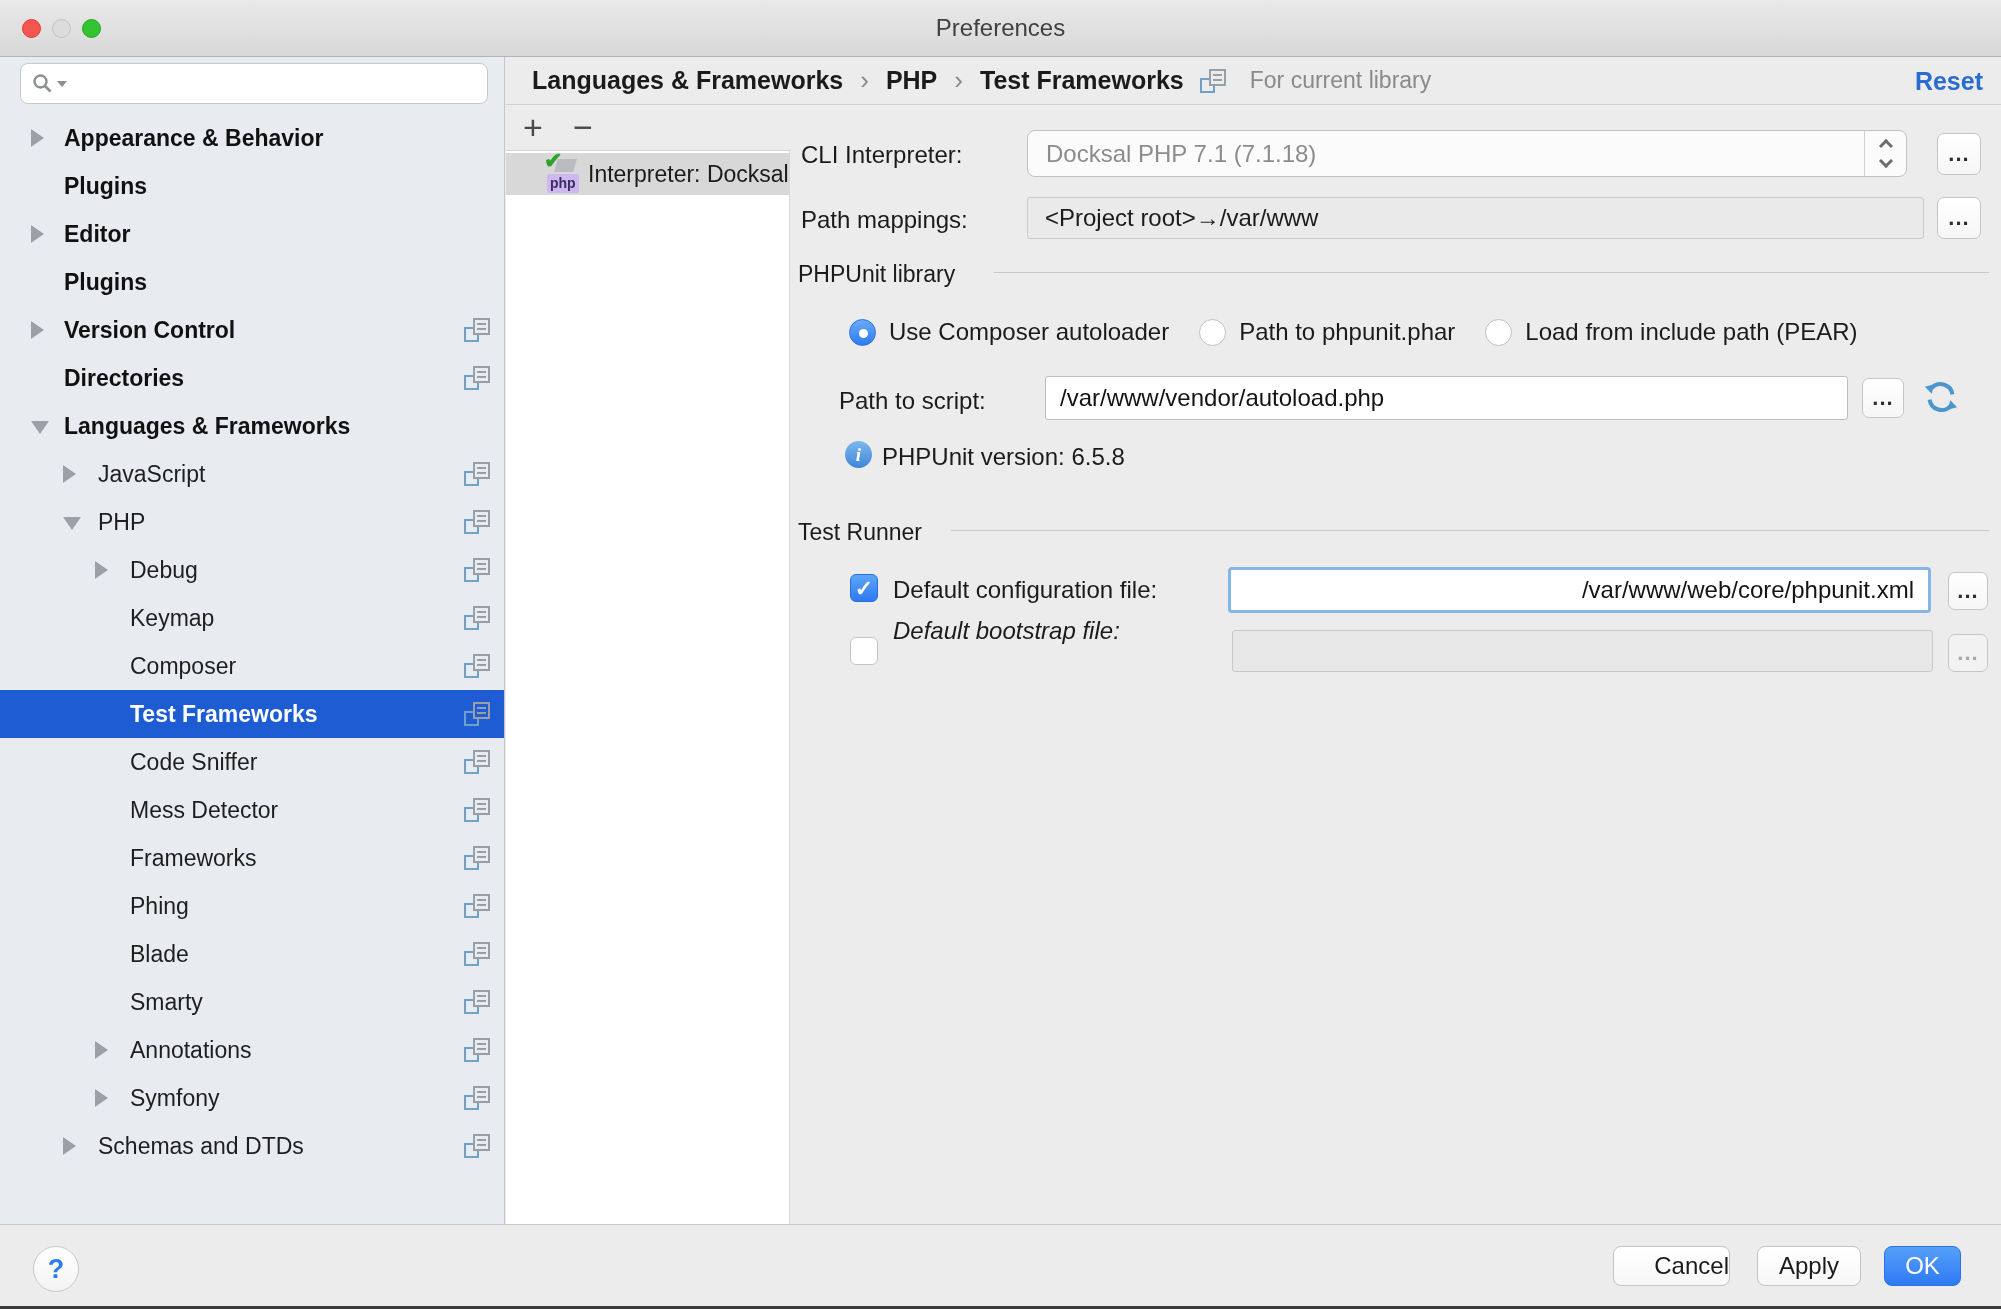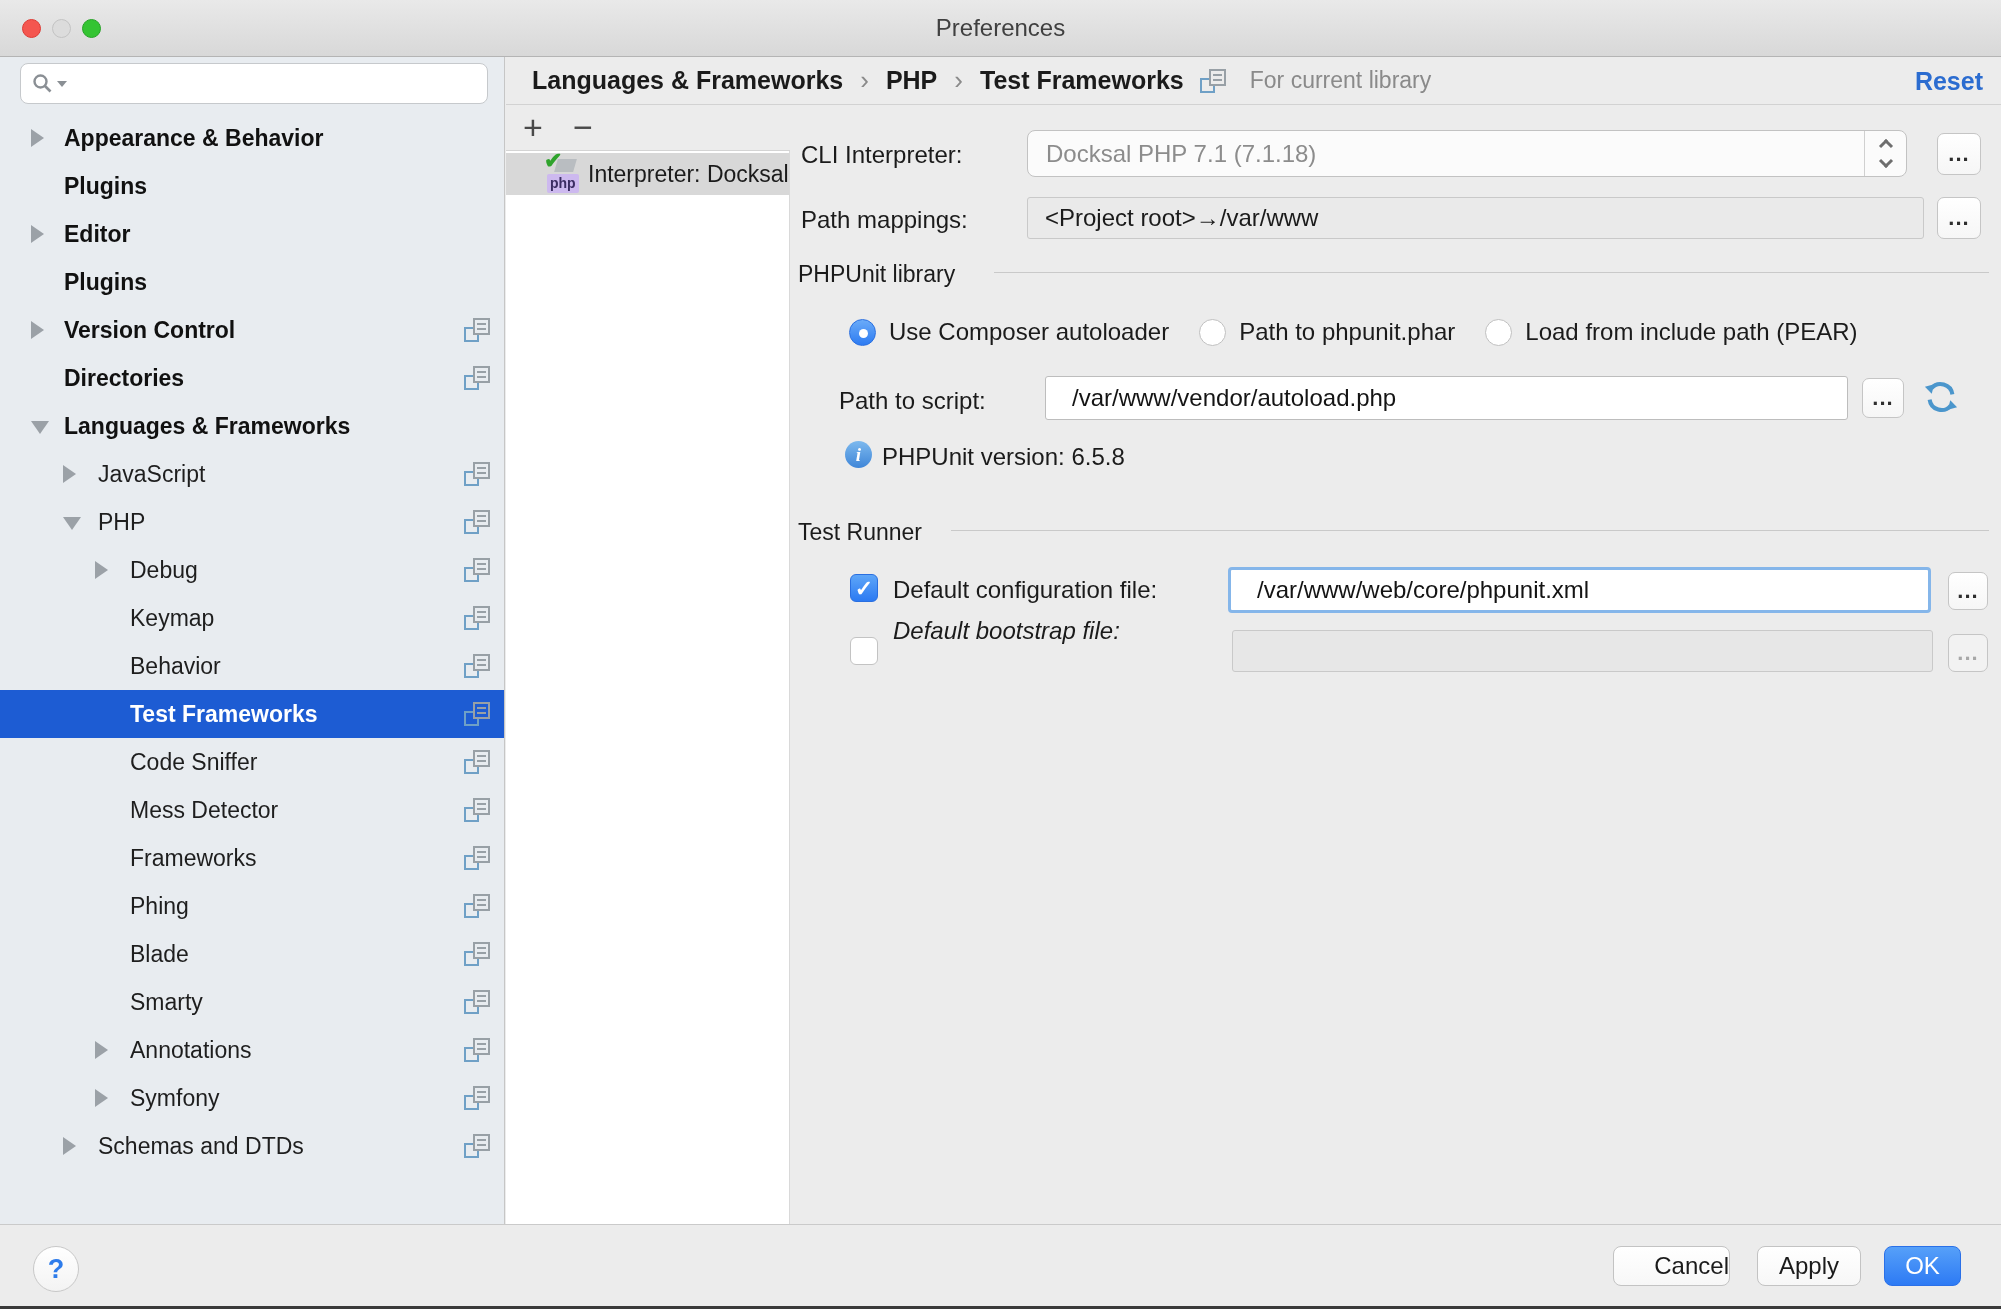--- a/index.html
+++ b/index.html
@@ -104,21 +104,21 @@
   .radio-group { position:absolute; left:58px; top:205px; height:42px; display:flex; align-items:center; }
   .radio-item { display:flex; align-items:center; margin-right:30px; cursor:pointer; white-space:nowrap; }
   .radio { position:relative; width:27px; height:27px; border-radius:50%; margin-right:13px; flex:none;
     background:#ffffff; border:1px solid #c0c0c0; }
   .radio.checked { background:linear-gradient(#6aabf8,#2d7bf2); border:1px solid #2a6fe0; }
   .radio.checked::after { content:""; position:absolute; left:9px; top:9px; width:9px; height:9px;
     border-radius:50%; background:#ffffff; }
   .rlabel { font-size:24px; color:#1b1b1b; }
 
   .text-input { position:absolute; background:#ffffff; border:1px solid #bdbdbd; border-radius:3px;
-    font-size:24px; color:#141414; font-family:"Liberation Sans",sans-serif; padding:0 26px; outline:none; }
+    font-size:24px; color:#141414; font-family:"Liberation Sans",sans-serif; padding:0 14px; outline:none; }
   .text-input.focused { border:3px solid #85b6ea; border-radius:4px; }
 
   .info-icon { position:absolute; width:27px; height:27px; border-radius:50%;
     background:linear-gradient(#7db9ee,#3f86d8); color:#fff; text-align:center; line-height:27px;
     font-size:19px; font-weight:700; font-family:"Liberation Serif",serif; font-style:italic; }
   .info-text { position:absolute; font-size:24px; color:#1b1b1b; }
 
   .checkbox { position:absolute; width:28px; height:28px; border-radius:6px; cursor:pointer;
     background:#ffffff; border:1px solid #c3c3c3; }
   .checkbox.checked { background:linear-gradient(#5ea6f8,#2c7af2); border:1px solid #2a6fe0; }
@@ -222,21 +222,21 @@
           </span>
         </div>
         <div class="trow lvl3">
           <span class="tlabel">Keymap</span>
           <span class="picon">
             <span class="back"></span>
             <span class="front"></span>
           </span>
         </div>
         <div class="trow lvl3">
-          <span class="tlabel">Behavior</span>
+          <span class="tlabel">Composer</span>
           <span class="picon">
             <span class="back"></span>
             <span class="front"></span>
           </span>
         </div>
         <div class="trow lvl3 sel">
           <span class="tlabel">Test Frameworks</span>
           <span class="picon">
             <span class="back"></span>
             <span class="front"></span>
@@ -387,21 +387,21 @@
     </svg>
 
     <div class="info-icon" style="left:54px; top:335px;">i</div>
     <div class="info-text" style="left:91px; top:337px;">PHPUnit version: 6.5.8</div>
 
     <div class="section-title" style="left:7px; top:413px;">Test Runner</div>
     <div class="section-line" style="left:160px; top:424px; right:12px;"></div>
 
     <div class="checkbox checked" id="cfg-checkbox" style="left:59px; top:468px;"></div>
     <div class="flabel" style="left:102px; top:470px;">Default configuration file:</div>
-    <input class="text-input focused" style="left: 437px; top: 461px; width: 703px; height: 46px;" value="/var/www/web/core/phpunit.xml">
+    <input class="text-input focused" style="left: 437px; top: 461px; width: 703px; height: 46px; text-align: right;" value="/var/www/web/core/phpunit.xml">
     <div class="dots-btn" style="left:1157px; top:466px; width:40px; height:38px;">...</div>
 
     <div class="checkbox" id="boot-checkbox" style="left:59px; top:531px;"></div>
     <div class="flabel" style="left:102px; top:511px;font-style:italic;">Default bootstrap file:</div>
     <div class="ro-field" style="left:441px; top:524px; width:701px; height:42px; background:#e7e7e7;"></div>
     <div class="dots-btn disabled" style="left:1157px; top:528px; width:40px; height:38px;">...</div>
   </div>
 
   <div class="footer">
     <div class="help-btn">?</div>

